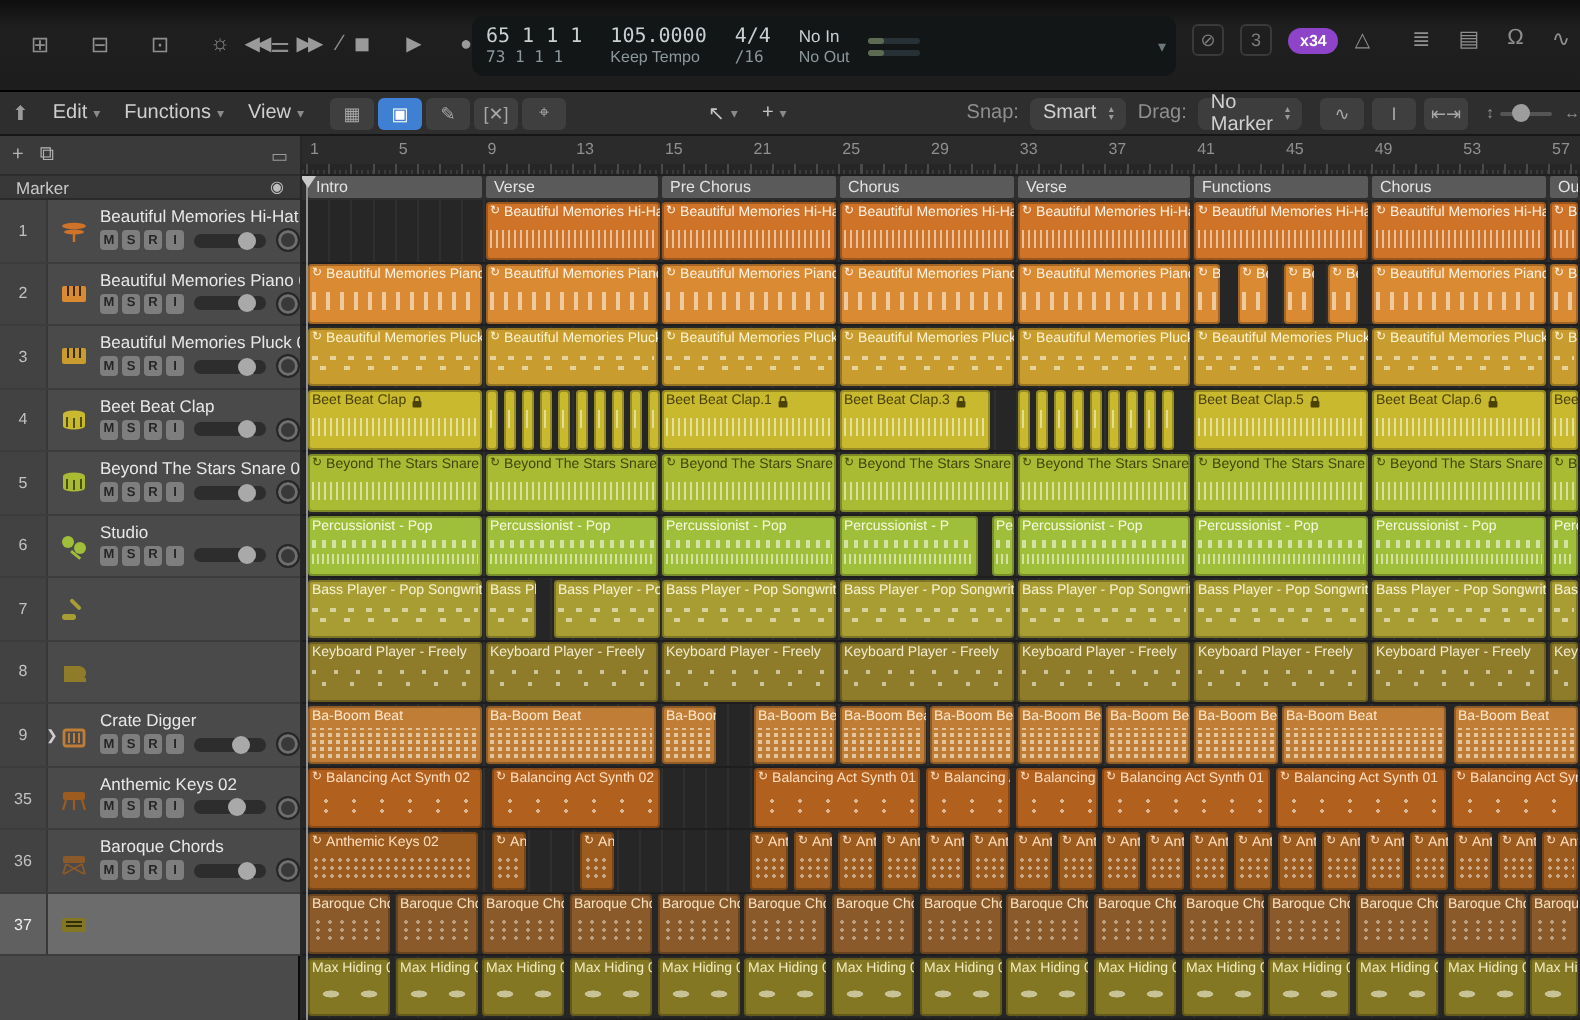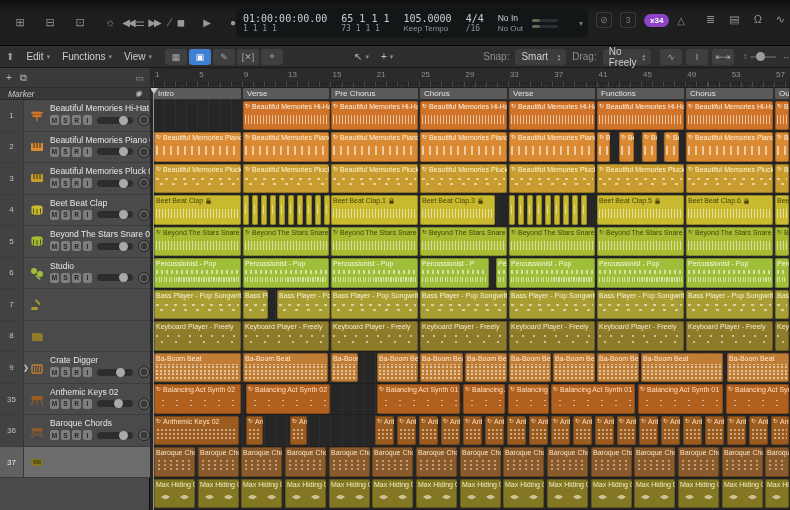--- a/index.html
+++ b/index.html
@@ -44,21 +44,21 @@
   .dchev{display:flex;flex-direction:column;font-size:5px;line-height:4px;color:#9a9a9a;}
   .zoom-slider{display:flex;align-items:center;gap:3px;color:#8f8f8f;font-size:8px;}
   .zs-track{width:26px;height:2px;background:#555;border-radius:1px;position:relative;}
   .zs-knob{position:absolute;top:-4px;width:9px;height:9px;border-radius:50%;background:#9d9d9d;}
 
   
   .main{position:absolute;left:0;top:68px;width:790px;height:442px;background:#262626;}
   .hdr-col{position:absolute;left:0;top:0;width:150px;height:442px;background:#4a4a4a;border-right:1px solid #0a0a0a;}
   .hdr-top{position:absolute;left:0;top:0;width:150px;height:20px;background:#3a3a3a;border-bottom:1px solid #2c2c2c;display:flex;align-items:center;padding:0 6px;gap:8px;color:#b5b5b5;font-size:10px;}
   .hdr-top .right{margin-left:auto;font-size:9px;color:#9a9a9a;}
-  .marker-cell{position:absolute;left:0;top:20px;width:150px;height:12px;background:#383838;border-bottom:1px solid #2a2a2a;display:flex;align-items:center;padding:0 8px;color:#c9c9c9;font-size:8.5px;font-style:italic;}
+  .marker-cell{position:absolute;left:0;top:20px;width:150px;height:12px;background:#383838;border-bottom:1px solid #2a2a2a;display:flex;align-items:center;padding:0 8px;color:#c9c9c9;font-size:8.5px;}
   .marker-cell .mk-ico{margin-left:auto;color:#bdbdbd;font-size:8px;}
 
   .track-list{position:absolute;left:0;top:32px;width:150px;height:410px;display:flex;flex-direction:column;}
   .trk{position:relative;height:31.54px;border-bottom:1px solid #3c3c3c;background:#4a4a4a;display:flex;}
   .trk.sel{background:#6c6c6c;}
   .trk-num{width:24px;background:#424242;border-right:1px solid #373737;color:#c2c2c2;font-size:8px;display:flex;align-items:center;justify-content:center;flex:none;}
   .trk.sel .trk-num{background:#606060;color:#eee;}
   .trk-ico{width:26px;display:flex;align-items:center;justify-content:center;flex:none;position:relative;}
   .disc{position:absolute;left:-1px;color:#cfcfcf;font-size:7px;}
   .trk-body{flex:1;padding-top:3px;overflow:hidden;}
@@ -125,24 +125,20 @@
         <span class="cb-icon ">▶▶</span>
         <span class="cb-icon ">◼</span>
         <span class="cb-icon t-play">▶</span>
         <span class="cb-icon t-rec">●</span>
         <span class="cb-icon t-rec2">◉</span>
         <span class="cb-icon t-cycle">⇄</span>
       </div>
 
     <div class="lcd">
       <div class="lcd-sec">
-        <div class="lcd-main">01:00:00:00.00</div>
-        <div class="lcd-sub">1 1 1  1</div>
-      </div>
-      <div class="lcd-sec">
         <div class="lcd-main">65 1 1  1</div>
         <div class="lcd-sub">73 1 1  1</div>
       </div>
       <div class="lcd-sec">
         <div class="lcd-main">105.0000</div>
         <div class="lcd-sub txt">Keep Tempo</div>
       </div>
       <div class="lcd-sec">
         <div class="lcd-main">4/4</div>
         <div class="lcd-sub">/16</div>
@@ -208,21 +204,21 @@
         <span>Smart</span>
         <span class="dchev" style="margin-left:auto">
           <span>▴</span>
           <span>▾</span>
         </span>
       </div>
     <div class="tb-item">
         <span class="tb-label">Drag:</span>
       </div>
     <div class="tb-pill" style="width:88px">
-        <span>No Freely</span>
+        <span>No Marker</span>
         <span class="dchev" style="margin-left:auto">
           <span>▴</span>
           <span>▾</span>
         </span>
       </div>
     <div style="display:flex;margin-left:8px;gap:2px" id="tb-zicons">
         <span class="tb-btn">∿</span>
         <span class="tb-btn">I</span>
         <span class="tb-btn">⇤⇥</span>
       </div>

